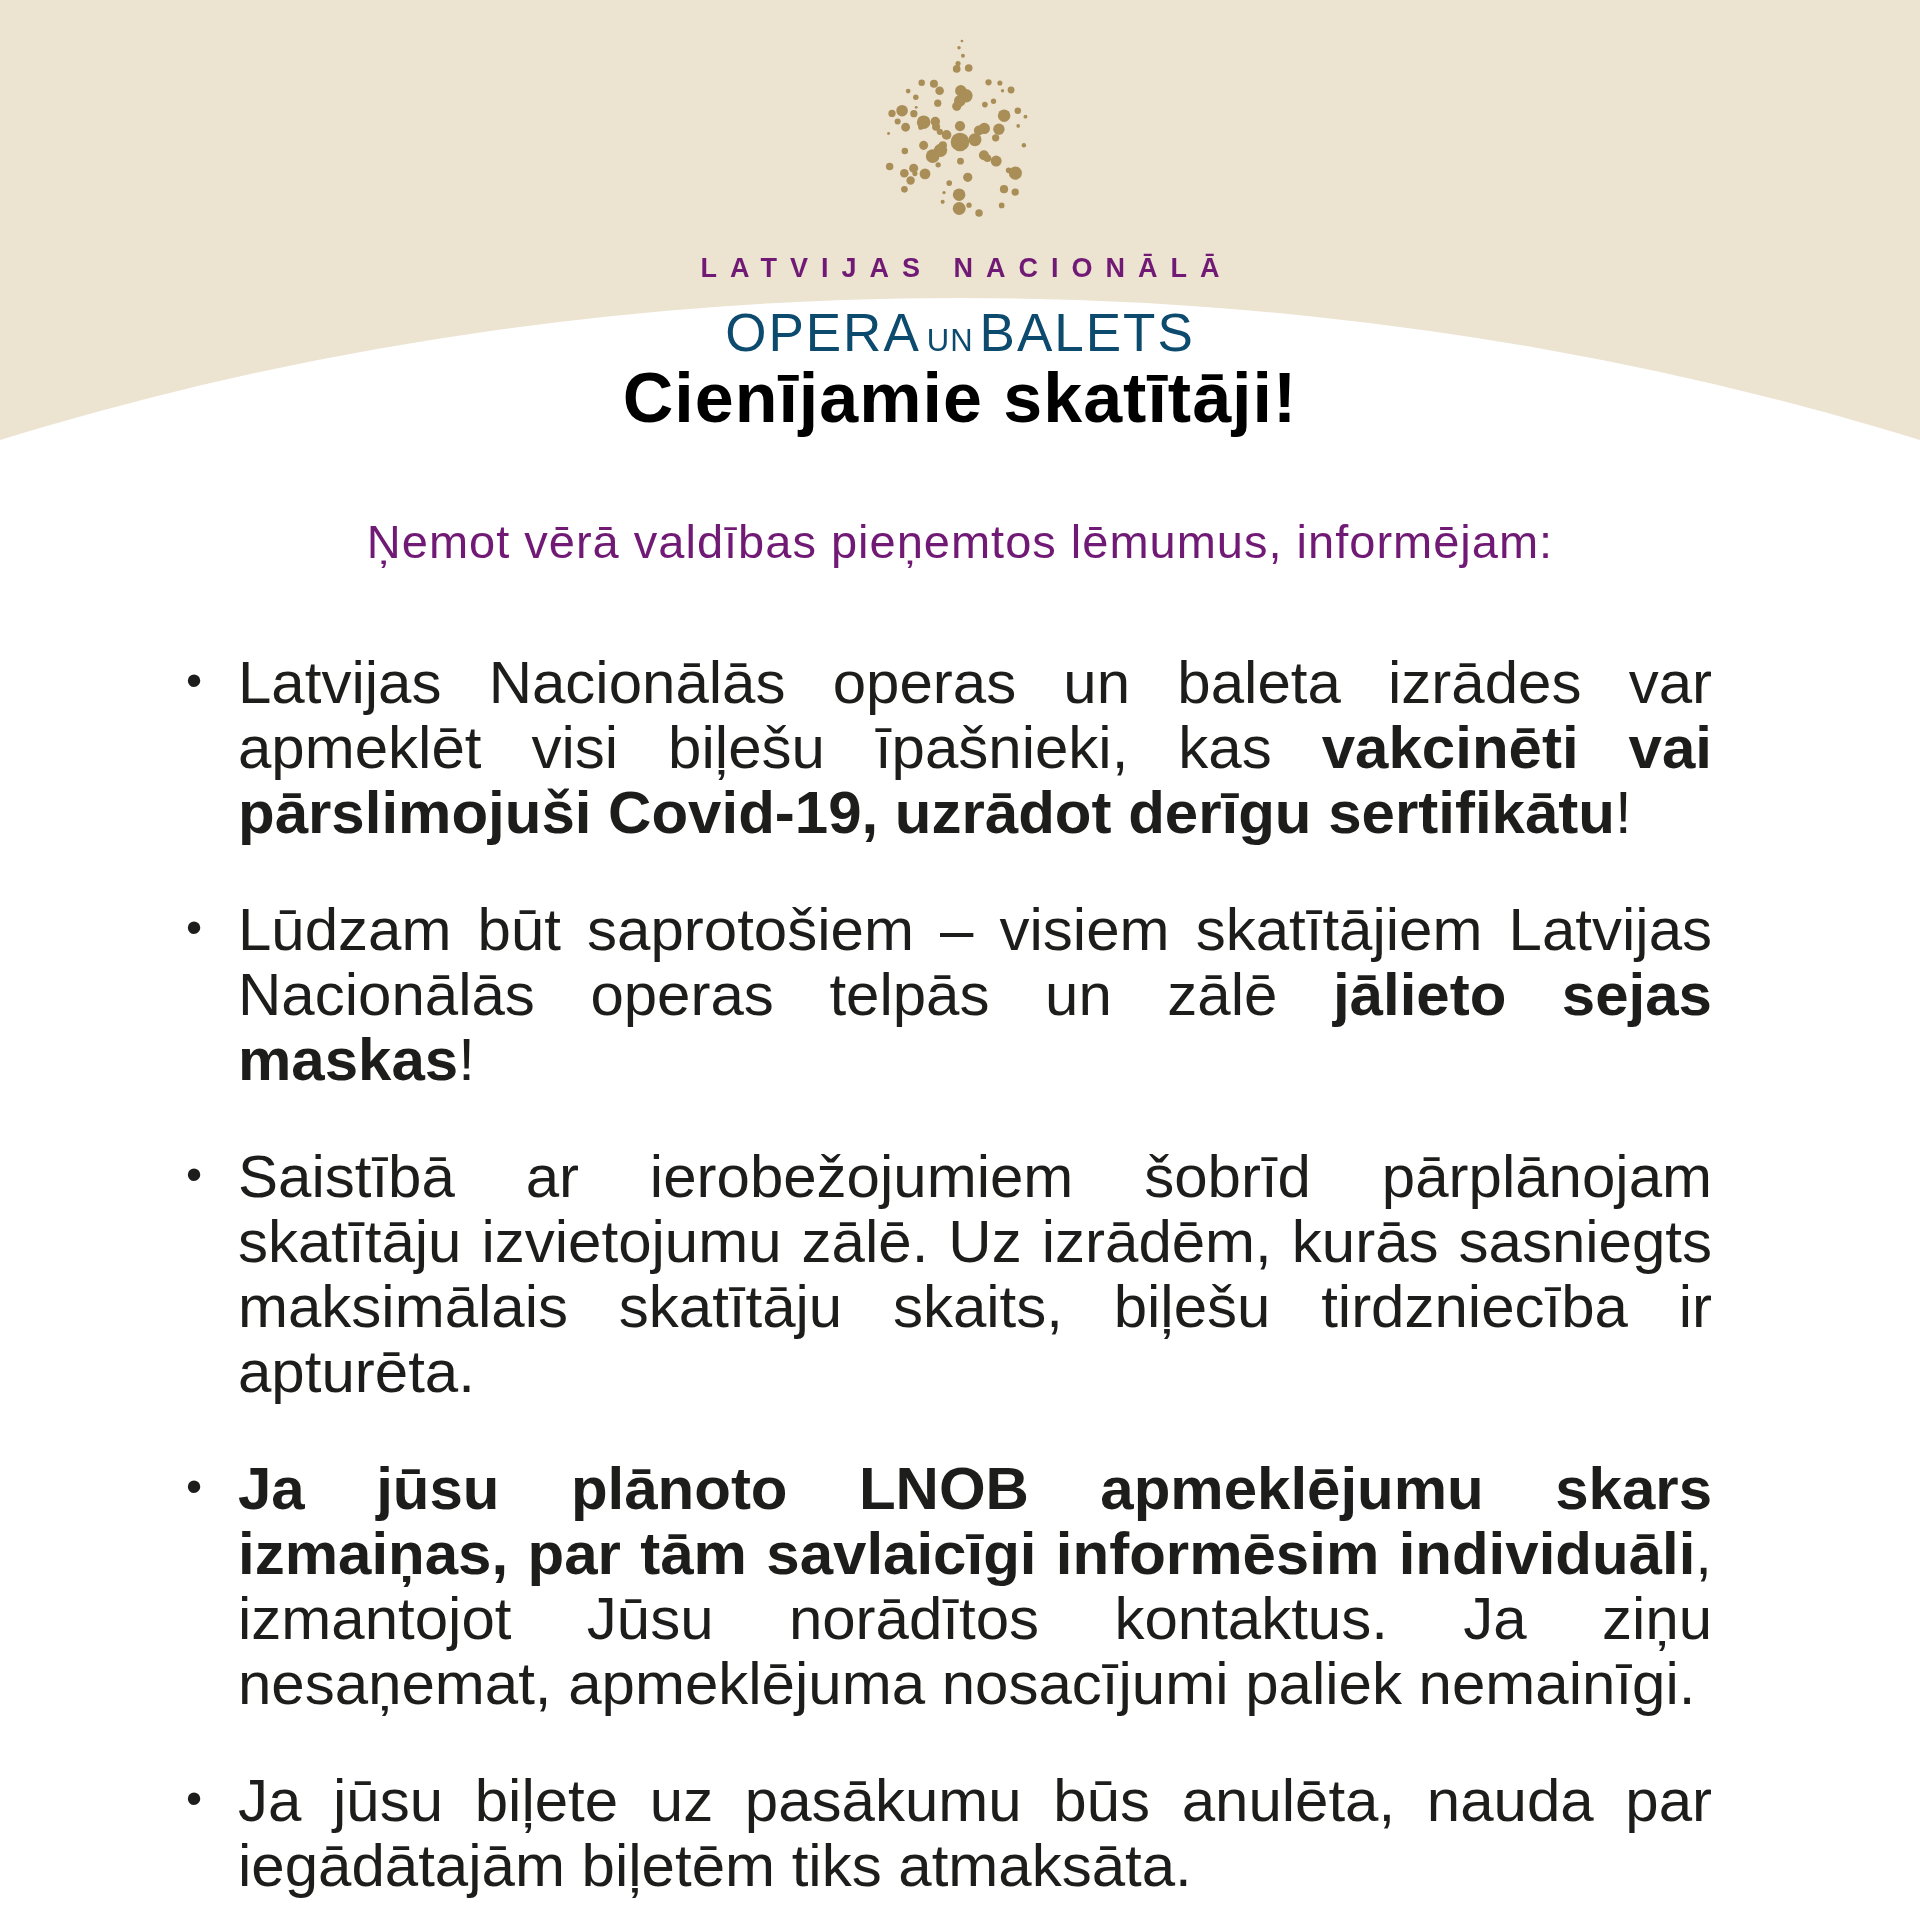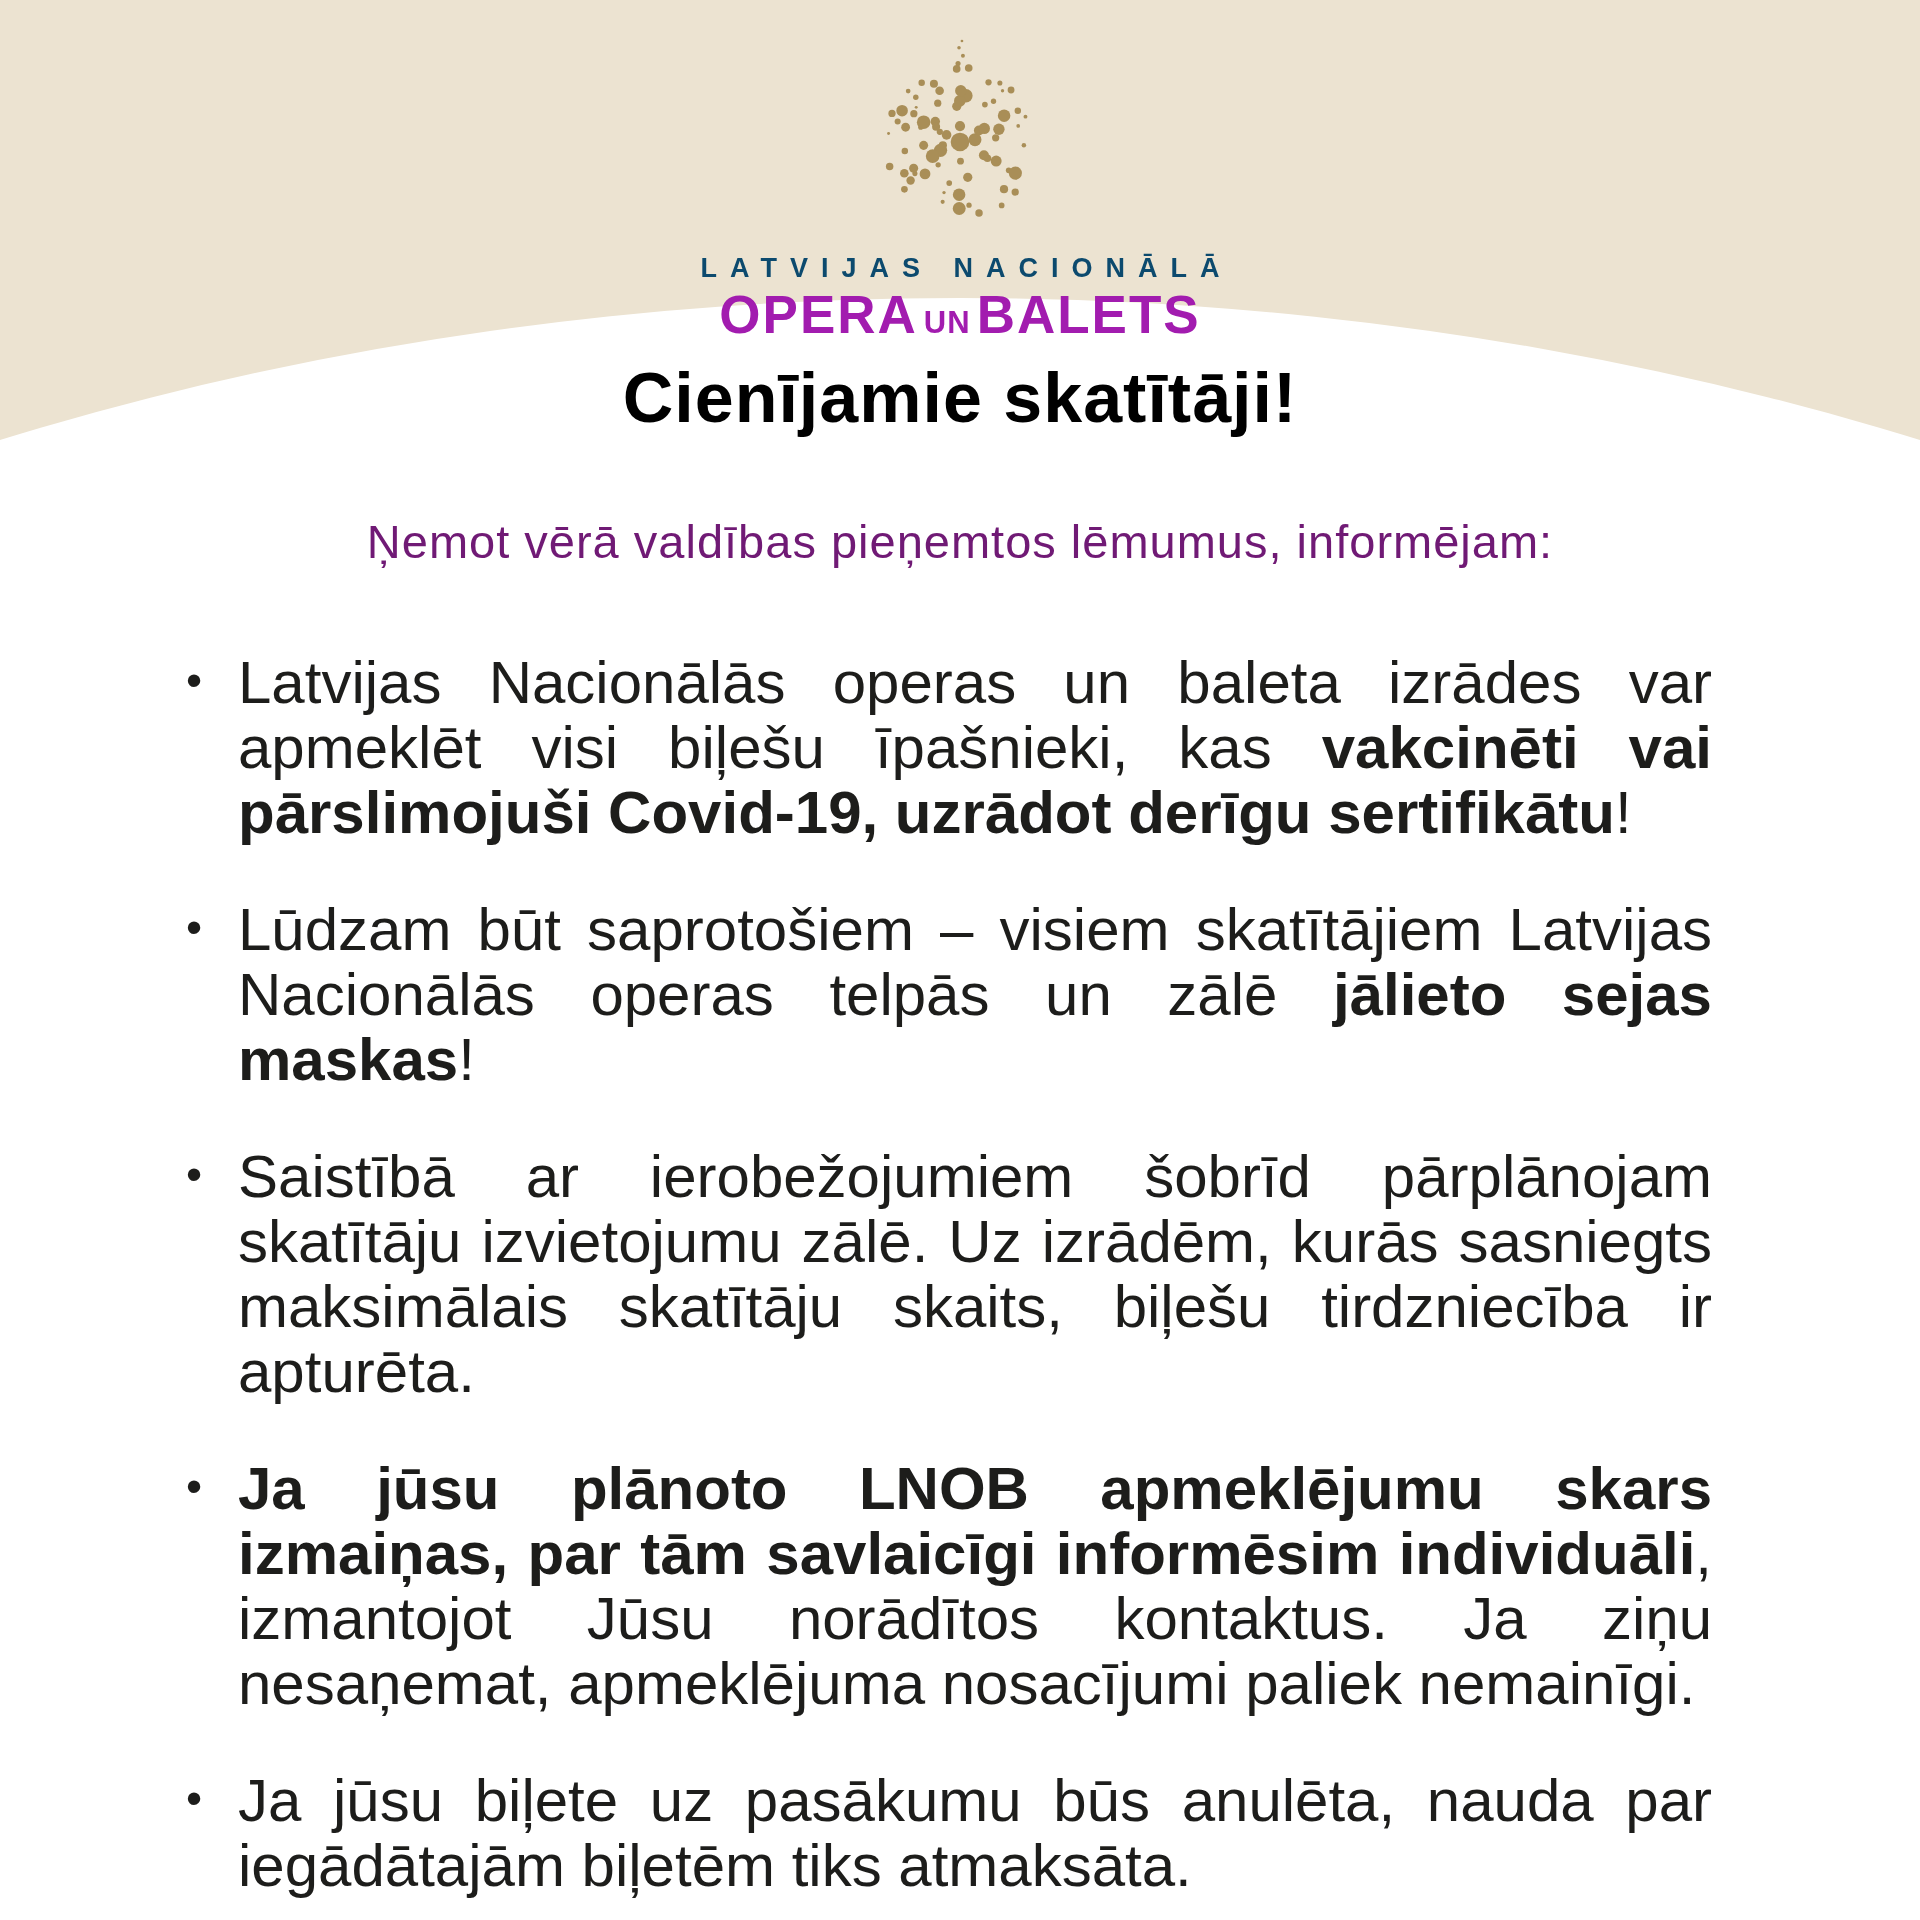--- a/index.html
+++ b/index.html
@@ -22,27 +22,27 @@
   .logo-block{
     position:absolute;top:36px;left:0;width:100%;
     text-align:center;line-height:1;
   }
   .logo-mark{display:inline-block;}
   .logo-line1{
     margin-top:10px;
     font-size:27px;font-weight:bold;
     letter-spacing:13px;
     padding-left:13px; 
-    color:#0c4a6e;
+    color:#701a75;
   }
   .logo-line2{
-    margin-top:6px;
-    font-size:53px;font-weight:bold;
+    margin-top:24px;
+    font-size:53px;font-weight:normal;
     letter-spacing:2px;
-    color:#a21caf;
+    color:#0c4a6e;
   }
   .logo-line2 .un{
     font-size:31px;
     letter-spacing:1px;
     padding:0 6px;
   }
   .headline{
     position:absolute;top:358px;left:0;width:100%;
     text-align:center;
     font-size:70px;font-weight:bold;

